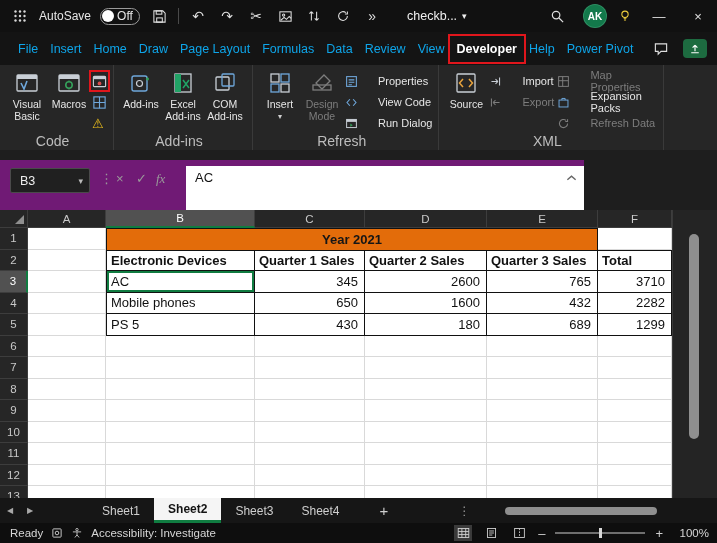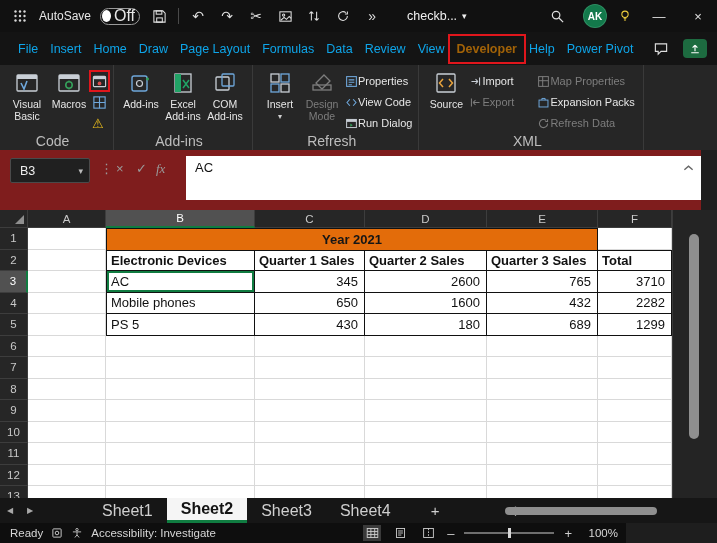--- a/index.html
+++ b/index.html
@@ -9,56 +9,56 @@
   
   .titlebar { position:absolute; left:0; top:0; width:717px; height:32px; background:#111;
     display:flex; align-items:center; gap:9px; padding:0 0 0 10px; color:#e6e6e6; }
   .tb-icon { display:inline-flex; align-items:center; justify-content:center; width:20px; height:22px;
     color:#dedede; font-size:14px; cursor:default; }
   .glyph { font-size:14px; line-height:1; }
   .tb-text { font-size:12px; color:#e6e6e6; }
   .toggle { width:40px; height:17px; border:1px solid #9a9a9a; border-radius:9px; display:inline-flex;
     align-items:center; gap:3px; padding:1px 4px 1px 1px; }
   .knob { width:12px; height:12px; border-radius:50%; background:#fff; }
-  .tog-label { font-size:16px; color:#e6e6e6; }
+  .tog-label { font-size:12px; color:#e6e6e6; }
   .tb-sep { width:1px; height:16px; background:#4a4a4a; }
   .tb-file { display:inline-flex; align-items:center; gap:5px; font-size:12.5px; margin-left:16px; color:#f0f0f0; }
   .tb-spacer { flex:1; }
   .avatar { width:22px; height:22px; border-radius:50%; background:#13794b; color:#fff; font-size:10px;
     font-weight:bold; display:inline-flex; align-items:center; justify-content:center; box-shadow:0 0 0 1px #2e8f63;margin-left:8px; }
   .win { width:30px; font-size:13px; color:#e0e0e0; }
   .win.close { margin-right:4px; }
 
   
   .tabsbar { position:absolute; left:0; top:32px; width:717px; height:33px; background:#141414;
     display:flex; align-items:center; padding:0 10px 0 12px; gap:0; }
   .rtab { font-size:12.5px; color:#0ea5e9; padding:5px 6px; cursor:default; white-space:nowrap; }
-  .rtab.active { color:#a16207; font-weight:bold; }
+  .rtab.active { color:#ffffff; font-weight:bold; }
   .red-outline { outline:2px solid #E0161C; outline-offset:1px; }
   .tabs-right { margin-left:auto; display:flex; align-items:center; gap:14px; }
   .share-btn { width:24px; height:19px; background:#1d6b40; border-radius:4px; display:inline-flex;
     align-items:center; justify-content:center; }
 
   
   .ribbon { position:absolute; left:0; top:65px; width:717px; height:85px; background:#262626;
     display:flex; align-items:stretch; }
   .rgroup { position:relative; display:flex; align-items:flex-start; padding:4px 6px 14px 6px;
     border-right:1px solid #3a3a3a; flex-shrink:0; }
   .rgrouplabel { position:absolute; bottom:1px; left:0; right:8px; text-align:center; font-size:14px; color:#bdbdbd; }
   .rbig { width:42px; display:flex; flex-direction:column; align-items:center; gap:3px; padding-top:2px;
     color:#e6e6e6; font-size:10.5px; text-align:center; line-height:1.15; cursor:default; }
   .rbig .rlabel { white-space:normal; }
   .rsmallcol { display:flex; flex-direction:column; gap:5px; padding-top:4px; margin-left:2px; }
-  .rsmall { height:16px; display:flex; align-items:center; gap:0; font-size:11px; color:#e6e6e6; cursor:default; }
+  .rsmall { height:16px; display:flex; align-items:center; gap:20px; font-size:11px; color:#e6e6e6; cursor:default; }
   .disabled { color:#7d7d7d !important; }
   .warn { color:#f1c21b; font-size:13px; line-height:1; }
   .ins-caret { font-size:8px; color:#cfcfcf; line-height:1; }
 
   
-  .formulabar { position:absolute; left:0; top:150px; width:701px; height:60px; background:#7f1d1d; }
+  .formulabar { position:absolute; left:0; top:160px; width:584px; height:60px; background:#701a75; }
   .namebox { position:absolute; left:10px; top:8px; width:80px; height:25px; background:#202020;
     border:1px solid #4a4a4a; border-radius:2px; display:flex; align-items:center; padding:0 6px 0 9px;
     color:#ededed; font-size:12.5px; }
   .nb-caret { margin-left:auto; font-size:9px; color:#bdbdbd; }
   .fb-dots { position:absolute; left:100px; top:11px; color:#9a9a9a; font-size:13px; }
   .fb-btn { position:absolute; top:11px; color:#9a9a9a; font-size:13px; }
   .fb-x { left:116px; } .fb-check { left:136px; }
   .fb-fx { left:156px; font-style:italic; font-family:"Liberation Serif", serif; font-size:13px; }
   .fb-input { position:absolute; left:186px; right:0; top:6px; height:44px; background:#fff; color:#111;
     font-size:13px; padding:4px 26px 0 9px; }
@@ -88,28 +88,28 @@
   .selcell { box-shadow:inset 0 0 0 2px #107C41; }
   .vstrip { position:absolute; left:672px; top:0; width:45px; height:288px; background:#242424;
     border-left:1px solid #3a3a3a; }
   .vthumb { position:absolute; left:16px; top:24px; width:10px; height:205px; background:#8f8f8f; border-radius:5px; }
 
   
   .tabbar { position:absolute; left:0; top:498px; width:717px; height:25px; background:#161616;
     display:flex; align-items:center; color:#cfcfcf; }
   .tab-nav { width:20px; text-align:center; font-size:8px; color:#a8a8a8; cursor:default; }
   .stabs { display:flex; align-items:stretch; height:100%; margin-left:48px; }
-  .stab { display:flex; align-items:center; padding:0 14px; font-size:16px; color:#cfcfcf; cursor:default; }
+  .stab { display:flex; align-items:center; padding:0 14px; font-size:12px; color:#cfcfcf; cursor:default; }
   .stab.active { background:#f5f5f5; color:#131313; font-weight:bold; border-bottom:3px solid #107C41; }
   .stab.add { padding:0 10px; font-size:15px; margin-left:16px; color:#cfcfcf; }
   .tab-dots { margin-left:60px; color:#9a9a9a; font-size:12px; }
   .hthumb { position:absolute; left:505px; top:9px; width:152px; height:8px; background:#8f8f8f; border-radius:4px; }
 
   
-  .statusbar { position:absolute; left:0; top:523px; width:626px; height:20px; background:#0e0e0e;
+  .statusbar { position:absolute; left:0; top:523px; width:717px; height:20px; background:#0e0e0e;
     display:flex; align-items:center; color:#d6d6d6; font-size:11.5px; gap:8px; padding:0 8px 0 10px; }
   .sb-right { margin-left:auto; display:flex; align-items:center; gap:10px; }
   .viewicon { display:inline-flex; align-items:center; justify-content:center; width:18px; height:16px; color:#d0d0d0; }
   .viewicon.sel { background:#3a3a3a; }
   .zoomtrack { position:relative; width:90px; height:2px; background:#6f6f6f; }
   .zoomthumb { position:absolute; left:44px; top:-4px; width:3px; height:10px; background:#d8d8d8; }
   .zoomsign { font-size:13px; color:#d0d0d0; }
   .zoompct { width:36px; text-align:right; }
   svg { display:block; }
 </style>

